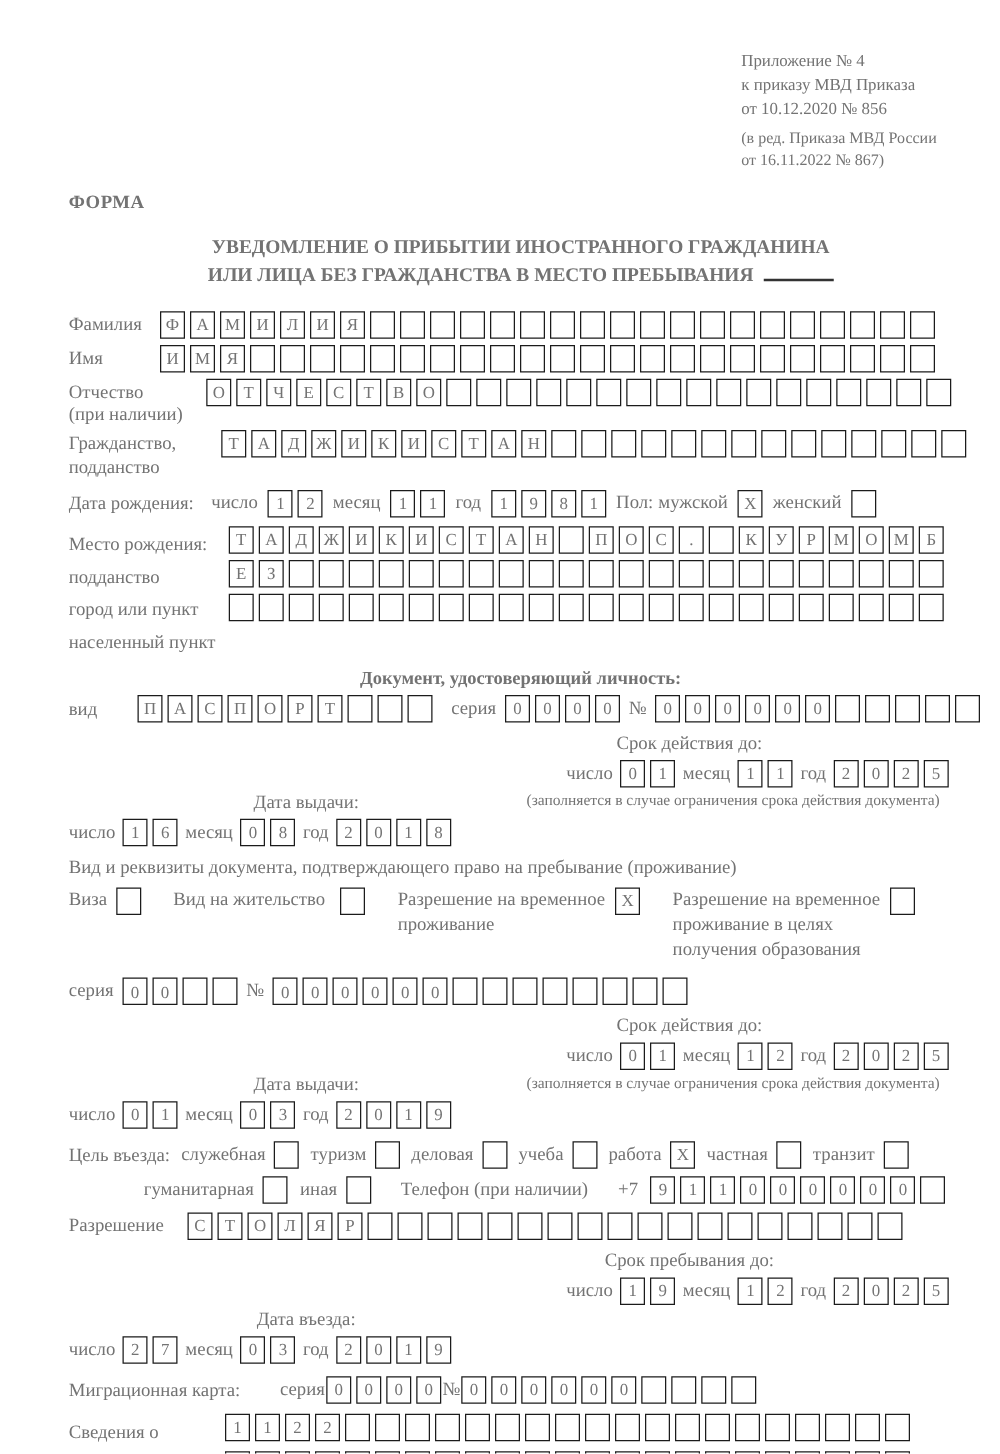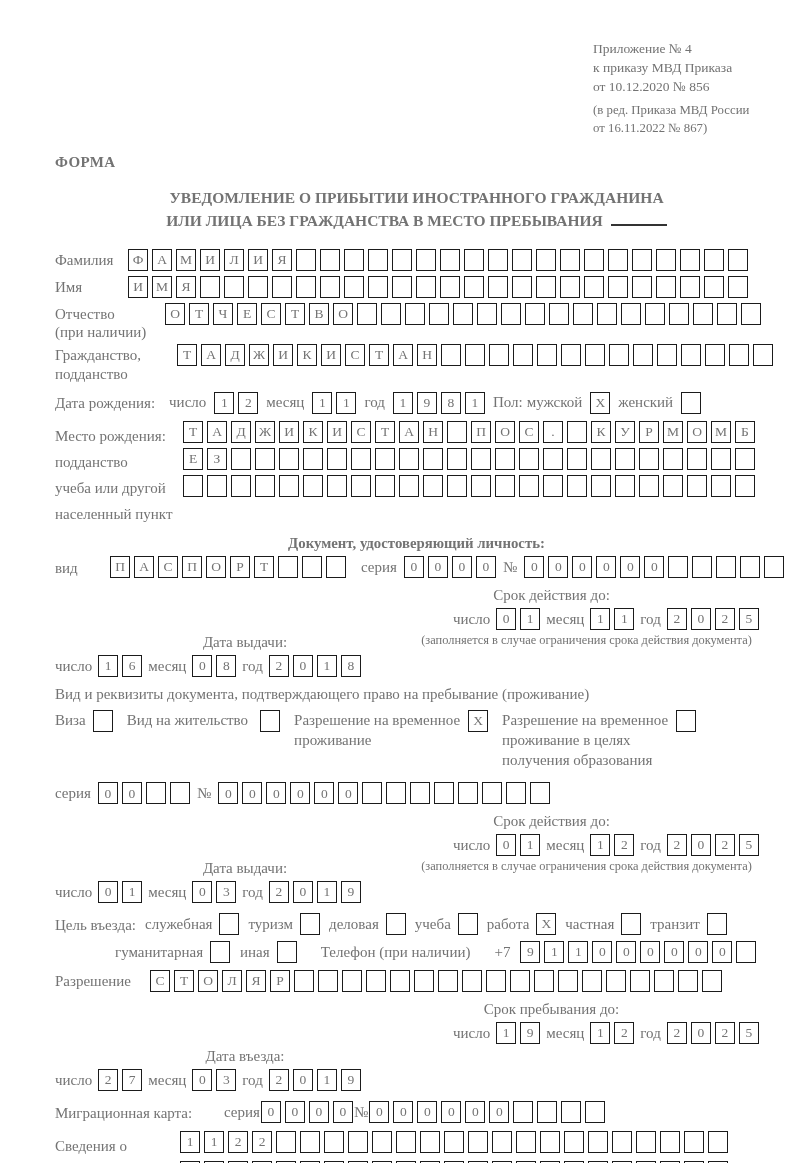--- a/index.html
+++ b/index.html
@@ -228,21 +228,21 @@
     <span class="dlbl">женский</span>
     <span class="boxes">
         <span class="cell"></span>
       </span>
   </div>
 
   <div class="row" style="margin-top:7px">
     <span class="lbl lblcol" style="width:128px">
       <div>Место рождения:</div>
       <div>подданство</div>
-      <div>учеба или другой</div>
+      <div>город или пункт</div>
       <div>населенный пункт</div>
     </span>
     <span class="stack">
       <span class="boxes">
           <span class="cell">Т</span>
           <span class="cell">А</span>
           <span class="cell">Д</span>
           <span class="cell">Ж</span>
           <span class="cell">И</span>
           <span class="cell">К</span>
@@ -402,21 +402,21 @@
             <span class="cell">2</span>
             <span class="cell">5</span>
           </span>
       </div>
       <div class="note">(заполняется в случае ограничения срока действия документа)</div>
     </div>
   </div>
 
   <div class="plain">Вид и реквизиты документа, подтверждающего право на пребывание (проживание)</div>
 
-  <div class="row" style="margin-top:6px;gap:14px">
+  <div class="row" style="margin-top:6px;gap:26px">
     <span class="opt">
       <span>Виза</span>
       <span class="boxes">
           <span class="cell"></span>
         </span>
     </span>
     <span class="opt" style="gap:12px">
       <span>Вид на жительство</span>
       <span class="boxes">
           <span class="cell"></span>

